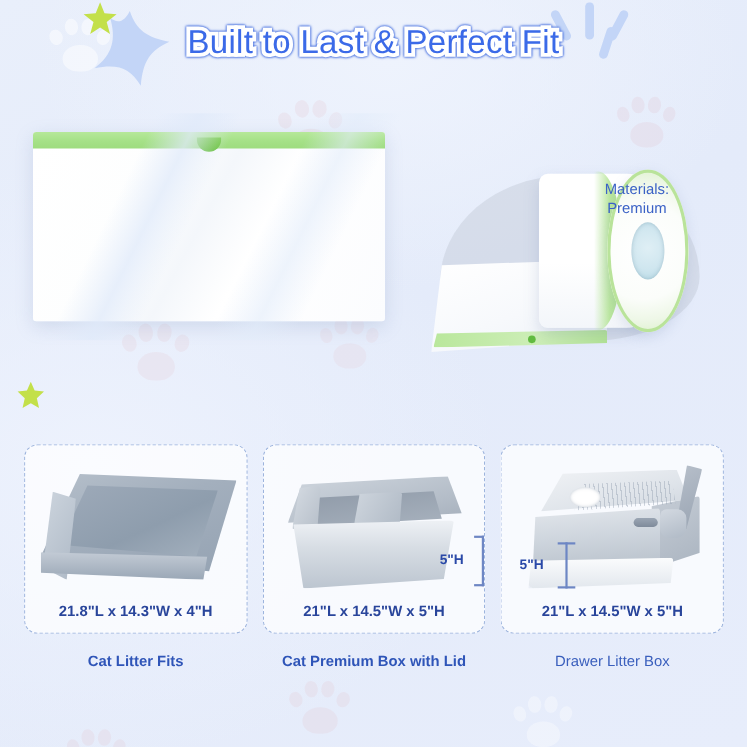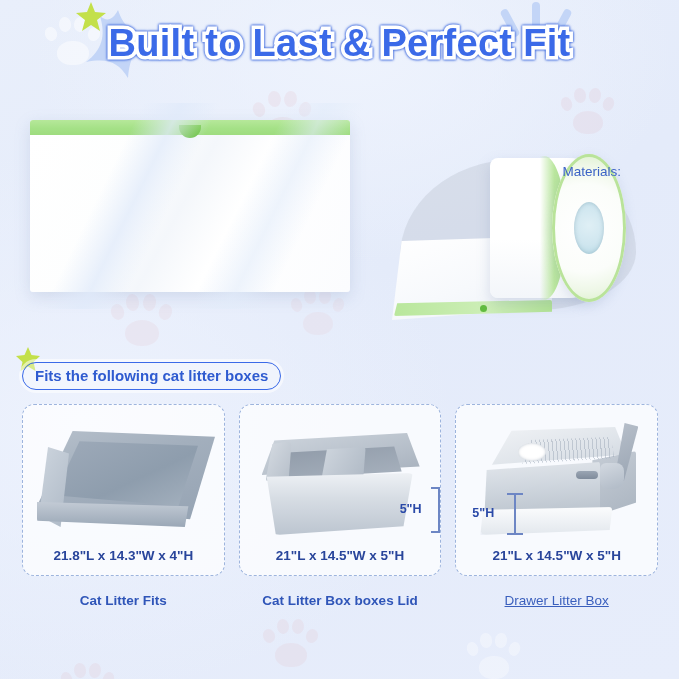--- a/index.html
+++ b/index.html
@@ -25,21 +25,21 @@
   .paw .t2{width:21%;height:28%;left:25%;top:6%;transform:rotate(-6deg);}
   .paw .t3{width:21%;height:28%;left:52%;top:6%;transform:rotate(6deg);}
   .paw .t4{width:20%;height:26%;left:76%;top:24%;transform:rotate(18deg);}
 
   .star{position:absolute;}
 
   
   #title-wrap{position:absolute;left:0;right:0;top:22px;text-align:center;}
   .title-text{
     display:inline-block;
-    font-size:38px;font-weight:bold;letter-spacing:.3px;
+    font-size:30px;font-weight:normal;letter-spacing:.3px;
     color:#3b6ae8;
     -webkit-text-stroke:7px #ffffff;
     paint-order:stroke fill;
     filter:drop-shadow(0 0 1.2px #4a73e0) drop-shadow(0 0 1.2px #4a73e0);
   }
   
   #bag{
     position:absolute;left:30px;top:120px;width:320px;height:172px;
     border-radius:3px;
     background:linear-gradient(118deg,#ffffff 0%,#fdfefe 34%,#f4f7fb 48%,#ffffff 62%,#fbfcfe 100%);
@@ -109,22 +109,22 @@
   }
   
   #pack-badge{
     position:absolute;left:404px;top:155px;
     font-size:24px;font-weight:bold;color:#3b6ae8;
     -webkit-text-stroke:6px #ffffff;paint-order:stroke fill;
     filter:drop-shadow(0 0 1.1px #4a73e0) drop-shadow(0 0 1.1px #4a73e0);
   }
   
   #materials{
-    position:absolute;left:515px;top:163px;width:106px;
-    text-align:right;color:#3b62c6;font-size:13.5px;line-height:1.35;
+    position:absolute;left:526px;top:163px;width:106px;
+    text-align:center;color:#3b62c6;font-size:13.5px;line-height:1.35;
   }
   
   #fits-banner{
     position:absolute;left:22px;top:362px;
     padding:4px 12px 5px;
     border:1.6px solid #3b6ae8;border-radius:14px;
     background:rgba(255,255,255,.35);
     color:#2f5bd0;font-size:15px;font-weight:bold;
     box-shadow:0 0 0 3px rgba(255,255,255,.55);
   }
@@ -143,21 +143,21 @@
     border:1.4px dashed #9db4dd;border-radius:12px;
     overflow:hidden;
   }
   .card-dim{
     position:absolute;left:0;right:0;bottom:12px;text-align:center;
     font-size:13.5px;font-weight:bold;color:#29459b;
   }
   .card-label{
     margin-top:17px;text-align:center;font-size:13.5px;color:#2f55b8;font-weight:bold;
   }
-  .card-label.light{font-weight:normal;color:#3a5fbd;text-decoration:underline;}
+  .card-label.light{font-weight:normal;color:#3a5fbd;}
   .dim-mark{position:absolute;color:#2a49a8;font-size:12.5px;font-weight:bold;}
   .dim-line{position:absolute;background:#6d86c4;}
 
   
   .tray{position:absolute;left:14px;top:26px;width:178px;height:104px;}
   .tray .top{
     position:absolute;left:0;top:0;width:178px;height:96px;
     background:linear-gradient(160deg,#b6c0cb 0%,#a3afbd 40%,#94a2b2 100%);
     clip-path:polygon(20% 0%, 100% 6%, 86% 92%, 0% 78%);
     border-radius:6px;
@@ -358,23 +358,23 @@
     <div class="sheet-dot"></div>
     <div class="roll-body"></div>
     <div class="roll-green-edge"></div>
     <div class="roll-end"></div>
     <div class="roll-core"></div>
   </div>
 
 
   <div id="materials">
     <div>Materials:</div>
-  </div>
-
-  <div id="fits-banner">Fits the following cat litter boxes</div>
+    <div>Premium</div>
+  </div>
+
 
   <div id="cards">
 
     <div class="card">
       <div class="card-box">
         <div class="tray">
           <div class="top"></div>
           <div class="inner"></div>
           <div class="lip"></div>
           <div class="front"></div>
@@ -392,21 +392,21 @@
           <div class="wallL"></div>
           <div class="wallM"></div>
           <div class="body"></div>
         </div>
         <div class="dim-line" style="left:198px;top:82px;width:2px;height:46px;"></div>
         <div class="dim-line" style="left:191px;top:82px;width:16px;height:2px;"></div>
         <div class="dim-line" style="left:191px;top:126px;width:16px;height:2px;"></div>
         <div class="dim-mark" style="left:160px;top:97px;">5"H</div>
         <div class="card-dim">21"L x 14.5"W x 5"H</div>
       </div>
-      <div class="card-label">Cat Litter Box boxes Lid</div>
+      <div class="card-label">Cat Premium Box with Lid</div>
     </div>
 
     <div class="card">
       <div class="card-box">
         <div class="drawer">
           <div class="side"></div>
           <div class="front"></div>
           <div class="lid"></div>
           <div class="lid-lines"></div>
           <div class="hole"></div>

